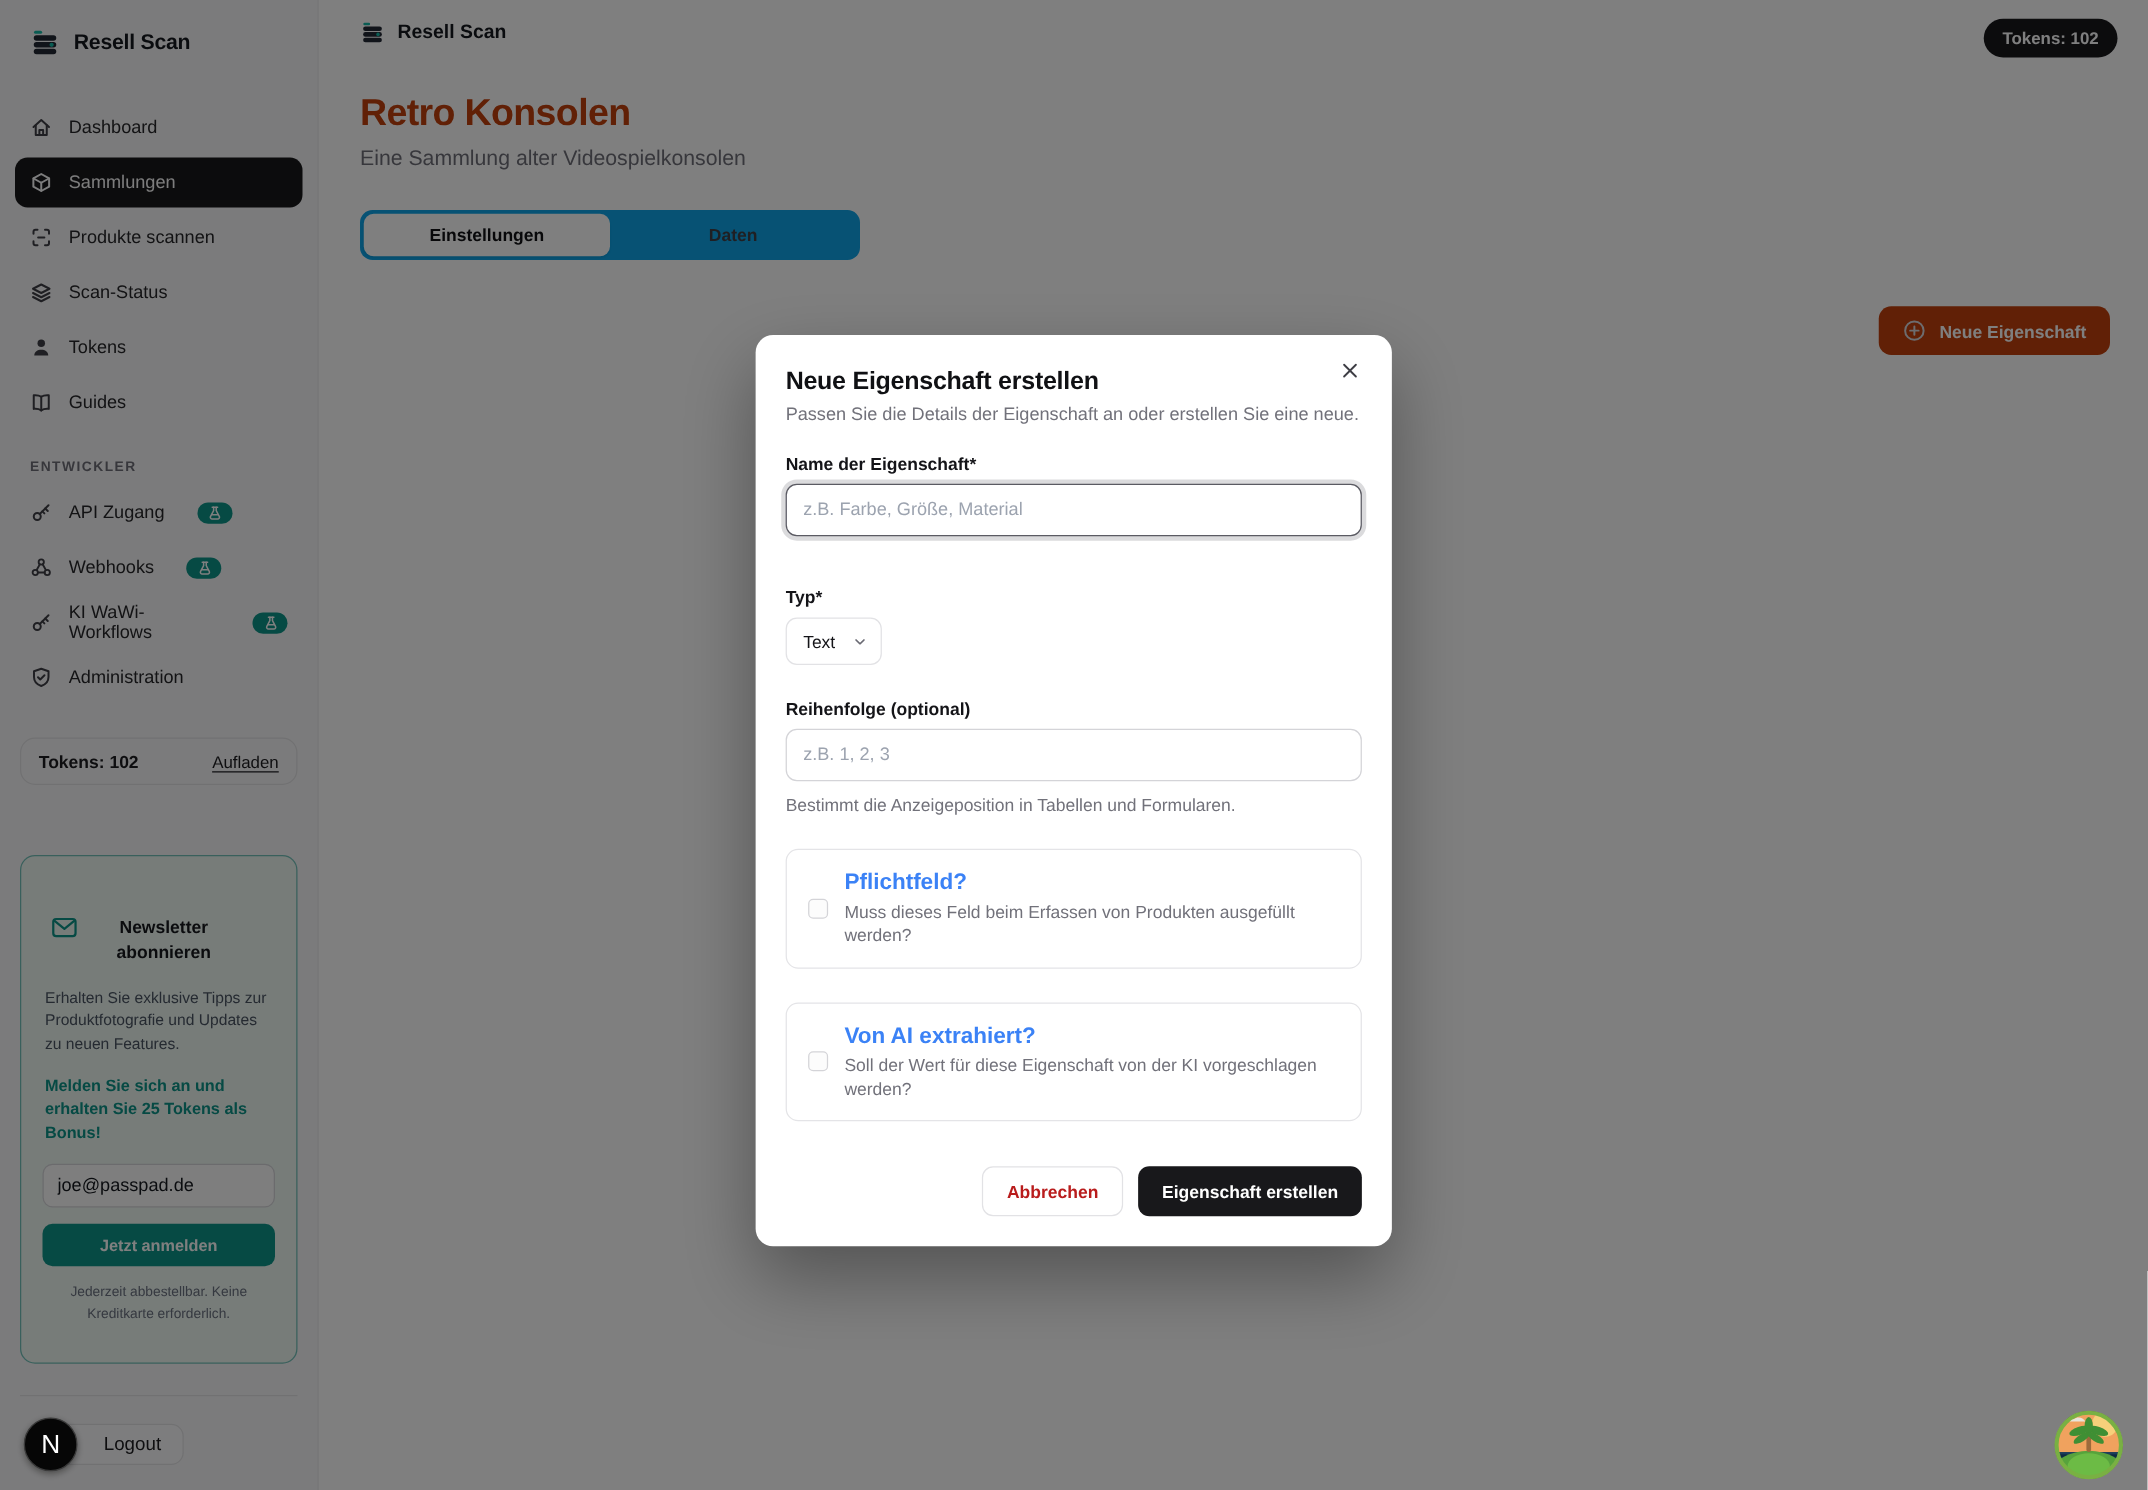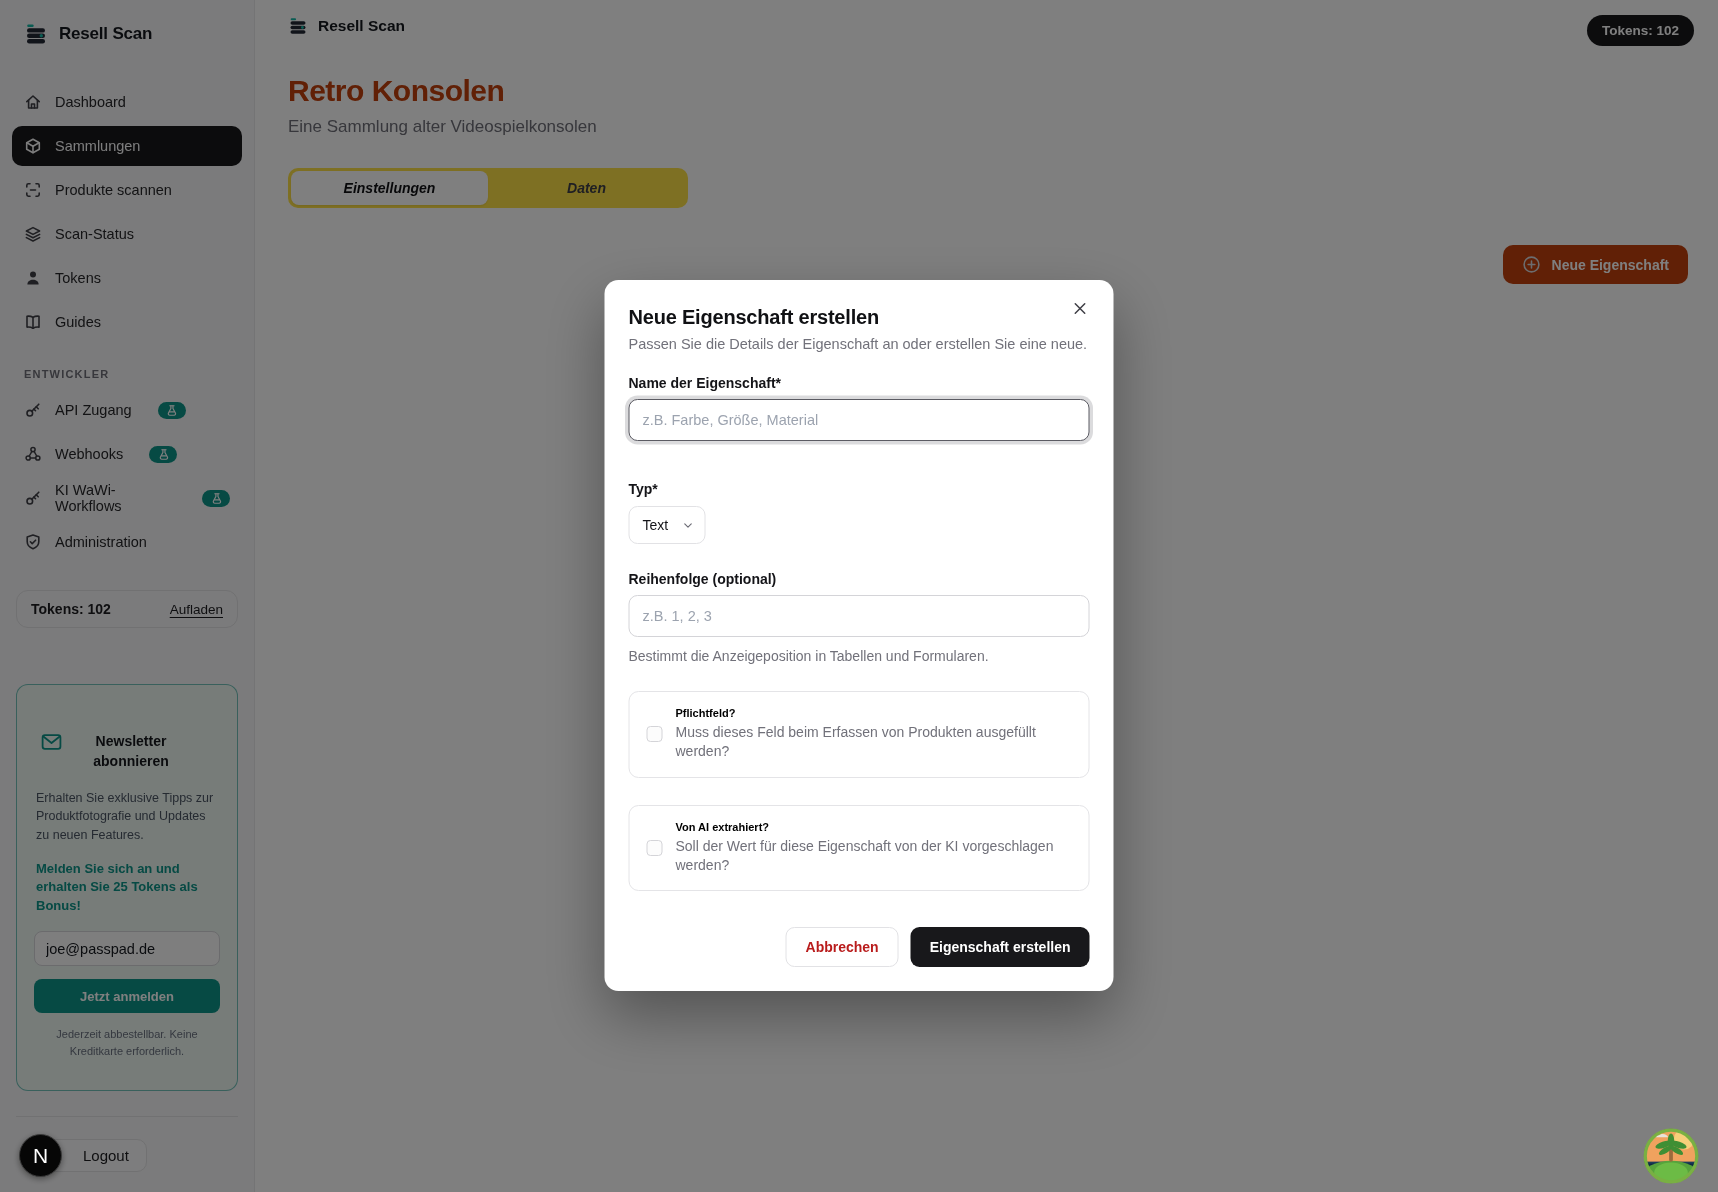--- a/index.html
+++ b/index.html
@@ -79,38 +79,38 @@
   .main { flex:1; position:relative; background:#ffffff; }
   .topbar { display:flex; align-items:center; gap:10px; padding:16px 24px 10px 33px; }
   .topbar-brand { font-size:15.5px; font-weight:700; color:#15181e; }
   .tokens-pill {
     position:absolute; right:24px; top:15px; background:#18181b; color:#fff;
     border-radius:999px; padding:8px 15px; font-size:13.5px; font-weight:600;
   }
   .content { padding:0 0 0 33px; }
   .page-title { margin-top:28px; font-size:30px; font-weight:700; letter-spacing:-0.5px; color:#c2410c; }
   .page-subtitle { margin-top:9px; font-size:17px; color:#6f6f78; }
-  .tabs { margin-top:31px; display:flex; background:#fde047; border-radius:10px; padding:3px; width:400px;font-style:italic; }
+  .tabs { margin-top:31px; display:flex; background:#0ea5e9; border-radius:10px; padding:3px; width:400px; }
   .tab {
     flex:1; height:34px; display:flex; align-items:center; justify-content:center;
     font-size:14px; font-weight:600; color:#3f3f46; border-radius:8px; cursor:pointer;
   }
   .tab.active { background:#fff; color:#101114; box-shadow:0 1px 2px rgba(0,0,0,.08); }
   .new-prop-btn {
     position:absolute; right:30px; top:245px; height:39px; padding:0 19px;
     display:flex; align-items:center; gap:11px; background:#c2410c; color:#fff;
     border:none; border-radius:10px; font-size:14px; font-weight:600; cursor:pointer;
     font-family:"Liberation Sans",sans-serif;
     justify-content:center;
   }
 
   
   .overlay { position:fixed; inset:0; background:rgba(0,0,0,.5); z-index:40; }
   .modal {
-    position:fixed; left:50%; transform:translateX(-50%); top:280px; width:509px;
+    position:fixed; left:50%; transform:translateX(-50%); top:268px; width:509px;
     background:#fff; border-radius:14px; padding:26px 24px 24px; z-index:50;
     box-shadow:0 25px 60px rgba(0,0,0,.35);
   }
   .modal-close { position:absolute; top:14px; right:14px; width:28px; height:28px; background:none; border:none; color:#3f3f46; cursor:pointer; }
   .modal-title { font-size:20px; font-weight:700; color:#101114; letter-spacing:-0.2px; }
   .modal-sub { margin-top:7px; font-size:14.5px; color:#71717a; }
   .field-label { display:block; margin-top:23px; font-size:14px; font-weight:700; color:#141418; }
   .input {
     margin-top:8px; width:100%; height:42px; border:1px solid #d4d4d8; border-radius:9px;
     padding:0 13px; font-size:14.5px; color:#18181b; background:#fff; font-family:"Liberation Sans",sans-serif;
@@ -121,21 +121,21 @@
     margin-top:9px; height:38px; width:77px; border:1px solid #e2e2e5; border-radius:9px;
     display:inline-flex; align-items:center; justify-content:space-between; padding:0 10px 0 13px;
     font-size:14px; color:#141418; background:#fff; cursor:pointer;
   }
   .help-text { margin-top:11px; font-size:14px; color:#71717a; }
   .check-card {
     margin-top:27px; border:1px solid #e4e4e7; border-radius:10px; padding:15px 17px;
     display:flex; gap:13px; align-items:center;
   }
   .checkbox { width:16px; height:16px; border:1px solid #d4d4d8; border-radius:4px; background:#fcfcfc; flex-shrink:0; cursor:pointer; }
-  .check-title { font-size:11px; font-weight:700; color:#000000; }
+  .check-title { font-size:18px; font-weight:700; color:#3b82f6; }
   .check-desc { margin-top:4px; font-size:14px; color:#71717a; line-height:1.38; max-width:398px; }
   .modal-footer { margin-top:36px; display:flex; justify-content:flex-end; gap:12px; }
   .btn-secondary {
     height:40px; padding:0 19px; border-radius:9px; border:1px solid #e2e2e5; background:#fff;
     font-size:14px; font-weight:600; color:#b91c1c; cursor:pointer; font-family:"Liberation Sans",sans-serif;
   }
   .btn-primary {
     height:40px; padding:0 19px; border-radius:9px; border:none; background:#18181b; color:#fff;
     font-size:14px; font-weight:600; cursor:pointer; font-family:"Liberation Sans",sans-serif;
   }

